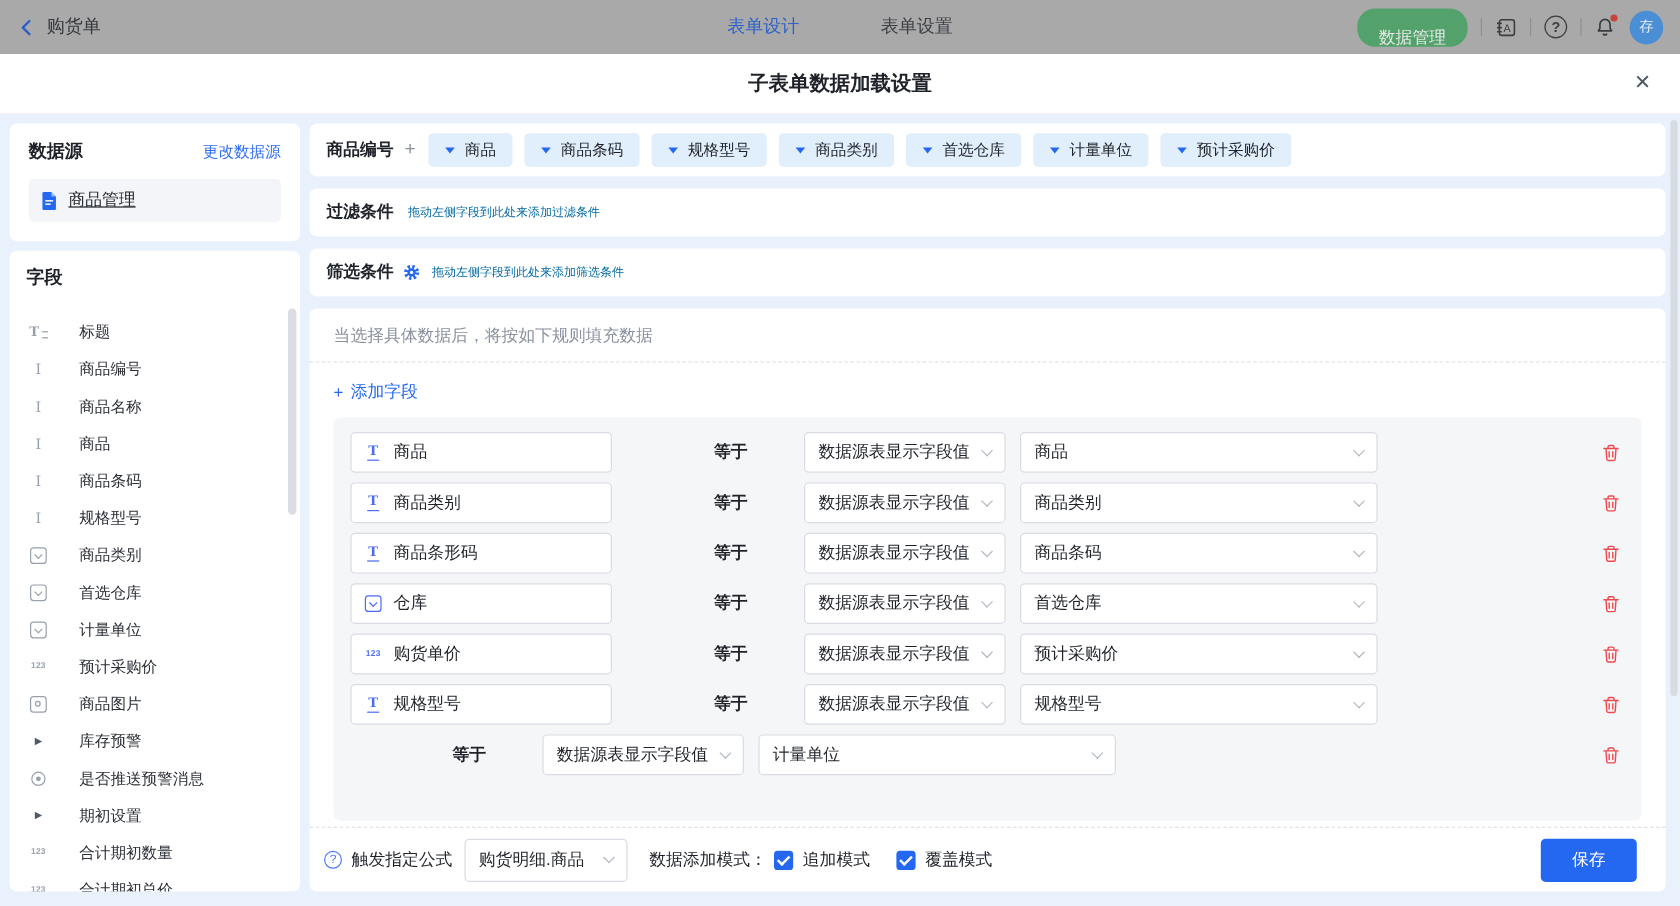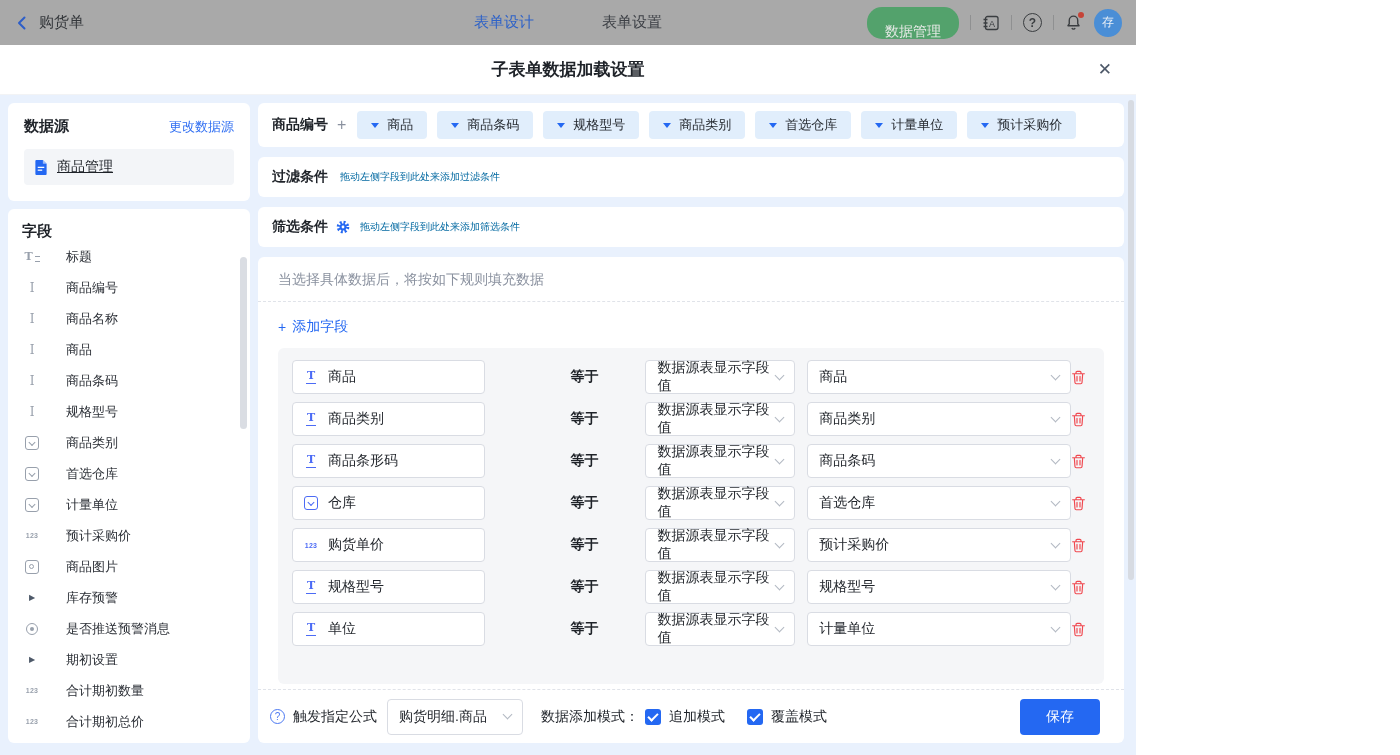--- a/index.html
+++ b/index.html
@@ -1,18 +1,18 @@
 <!DOCTYPE html>
 <html><head>
 <meta charset="utf-8">
 <style>
   * { margin:0; padding:0; box-sizing:border-box; }
   html,body { width:1400px; height:755px; }
   body { font-family:"Liberation Sans","DejaVu Sans",sans-serif; font-size:14px; color:#1f2329; }
-  .app { width:1136px; height:755px; position:relative; overflow:hidden; background:#e9f1fd; display:flex; flex-direction:column; }
+  .app { width:1400px; height:755px; position:relative; overflow:hidden; background:#e9f1fd; display:flex; flex-direction:column; }
 
   
   .topbar { height:45px; flex:none; background:#a9a9a9; display:flex; align-items:center; padding:0 14px; position:relative; }
   .tb-left { display:flex; align-items:center; gap:9px; }
   .tb-back { display:flex; align-items:center; cursor:pointer; }
   .tb-title { font-size:15px; color:#34373b; }
   .tb-tabs { position:absolute; left:50%; top:0; height:45px; transform:translateX(-50%); display:flex; align-items:center; gap:68px; }
   .tb-tab { font-size:15px; font-weight:500; color:#3d4046; background:none; border:none; cursor:pointer; font-family:inherit; }
   .tb-tab.active { color:#2e62c8; }
   .tb-right { margin-left:auto; display:flex; align-items:center; }
@@ -33,21 +33,21 @@
   .card { background:#fff; border-radius:6px; }
 
   
   .sidebar { width:242px; flex:none; display:flex; flex-direction:column; gap:8px; min-height:0; }
   .ds-card { padding:14px 16px 16px; flex:none; }
   .ds-head { display:flex; align-items:center; justify-content:space-between; }
   .ds-title { font-size:15px; font-weight:700; }
   .ds-link { font-size:13px; color:#2f6ef2; background:none; border:none; cursor:pointer; font-family:inherit; }
   .ds-source { margin-top:13px; height:36px; background:#f3f5f8; border-radius:4px; display:flex; align-items:center; gap:9px; padding:0 10px; font-size:14px; cursor:pointer;text-decoration:underline; }
   .fields-card { flex:1; padding:13px 6px 10px 14px; overflow:hidden; position:relative; min-height:0; }
-  .fields-title { font-size:15px; font-weight:700; margin-bottom:0; }
+  .fields-title { font-size:15px; font-weight:700; margin-bottom:20px; }
   .field-item { height:31px; display:flex; align-items:center; gap:26px; font-size:13px; color:#2b2f36; cursor:pointer; padding-left:2px; }
   .field-item .fic { color:#98a0ac; }
   .fields-scroll { position:absolute; right:3px; top:48px; width:7px; height:172px; background:#dadde3; border-radius:4px; }
 
   
   .fic { position:relative; display:inline-flex; align-items:center; justify-content:center; width:16px; height:16px; flex:none; }
   .ic-text::before { content:"I"; font-family:"DejaVu Serif",serif; font-size:12px; line-height:1; }
   .ic-title::before { content:"T"; font-family:"DejaVu Serif",serif; font-size:11px; font-weight:600; line-height:1; }
   .ic-title::after { content:""; width:5px; height:4px; border-top:1.4px solid currentColor; border-bottom:1.4px solid currentColor; margin-left:2px; margin-top:4px; }
   .ic-select::before { content:""; width:12px; height:12px; border:1.4px solid currentColor; border-radius:3px; }
@@ -456,24 +456,20 @@
                 <span class="chev"></span>
               </div>
               <span class="trash">
                 <svg width="15" height="15" viewBox="0 0 14 14">
                   <path d="M1.5 3.5h11M4.7 3.5V2.2a1 1 0 011-1h2.6a1 1 0 011 1v1.3M3.1 3.5l.6 8.2a1.2 1.2 0 001.2 1.1h4.2a1.2 1.2 0 001.2-1.1l.6-8.2M5.6 6v4.2M8.4 6v4.2" fill="none" stroke="#f0484f" stroke-width="1.1" stroke-linecap="round" stroke-linejoin="round"></path>
                 </svg>
               </span>
             </div>
 
             <div class="rule-row">
-              <div class="rfield">
-                <span class="fic ic-ttext"></span>
-                <span>单位</span>
-              </div>
               <span class="rule-op">等于</span>
               <div class="rule-dd dd1">
                 <span>数据源表显示字段值</span>
                 <span class="chev"></span>
               </div>
               <div class="rule-dd dd2">
                 <span>计量单位</span>
                 <span class="chev"></span>
               </div>
               <span class="trash">

